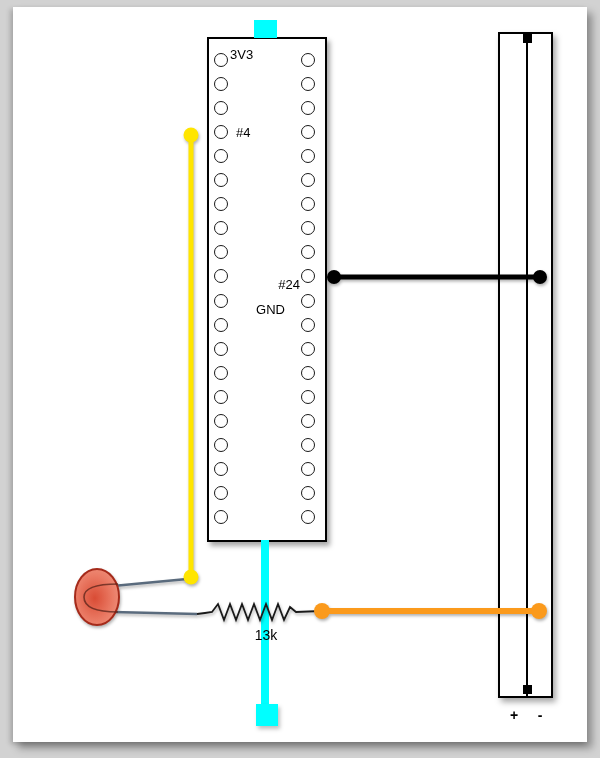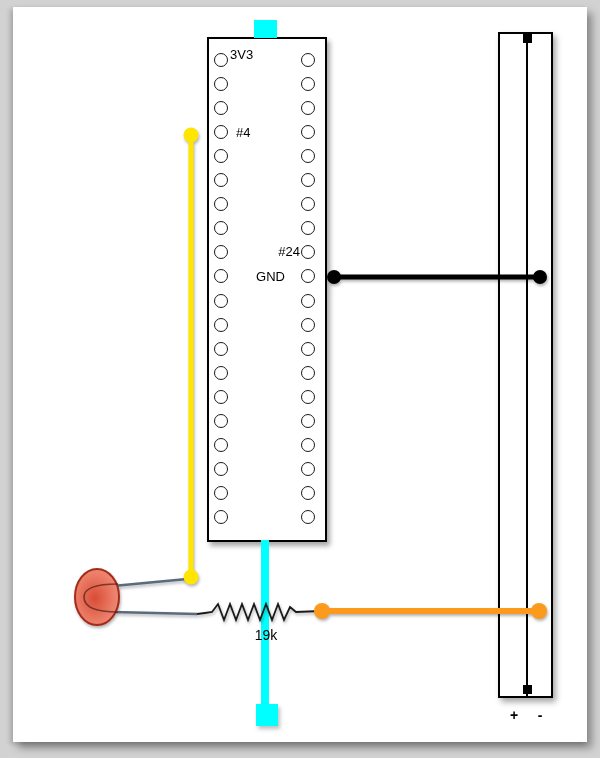--- a/index.html
+++ b/index.html
@@ -49,21 +49,21 @@
   .cable { position:absolute; background:#00ffff; z-index:6; }
   .cable-top-plug   { left:254px; top:20px;  width:23px; height:18px; }
   .cable-band       { left:261px; top:540px; width:8px;  height:165px; }
   .cable-bottom-plug{ left:256px; top:704px; width:22px; height:22px;
                       box-shadow:2px 3px 4px rgba(0,0,0,0.25); }
 
   .lbl {
     position:absolute; font-size:13px; color:#000; line-height:14px;
     z-index:7; white-space:nowrap;
   }
-  .lbl.right-align { text-align:right; }
+  .lbl.right-align { text-align:right;margin-top:33px; }
   .lbl-3v3 { left:230px; top:48px; }
   .lbl-4   { left:236px; top:126px; }
   .lbl-24  { left:260px; top:245px; width:40px; }
   .lbl-gnd { left:245px; top:270px; width:40px; }
   .lbl-10k { left:245px; top:628px; width:42px; text-align:center; font-size:14px; }
   .lbl-plus  { left:504px; top:708px; width:20px; text-align:center; font-weight:bold; font-size:14px; }
   .lbl-minus { left:530px; top:708px; width:20px; text-align:center; font-weight:bold; font-size:14px; }
 
   svg.overlay { position:absolute; left:0; top:0; z-index:10; }
   .lead { stroke:#5a6b7d; stroke-width:2.5px; }
@@ -85,21 +85,21 @@
   <div class="board"></div>
 
   <div class="cable cable-top-plug"></div>
   <div class="cable cable-band"></div>
   <div class="cable cable-bottom-plug"></div>
 
   <div class="lbl lbl-3v3">3V3</div>
   <div class="lbl lbl-4">#4</div>
   <div class="lbl lbl-24 right-align">#24</div>
   <div class="lbl lbl-gnd right-align">GND</div>
-  <div class="lbl lbl-10k">19k</div>
+  <div class="lbl lbl-10k">13k</div>
   <div class="lbl lbl-plus">+</div>
   <div class="lbl lbl-minus">-</div>
 
   <svg class="overlay" width="600" height="758" viewBox="0 0 600 758">
     <defs>
       <radialGradient id="ledg" cx="45%" cy="52%" r="72%">
         <stop offset="0%" stop-color="#d94c35"></stop>
         <stop offset="55%" stop-color="#ea7a64"></stop>
         <stop offset="100%" stop-color="#f19c88"></stop>
       </radialGradient>

